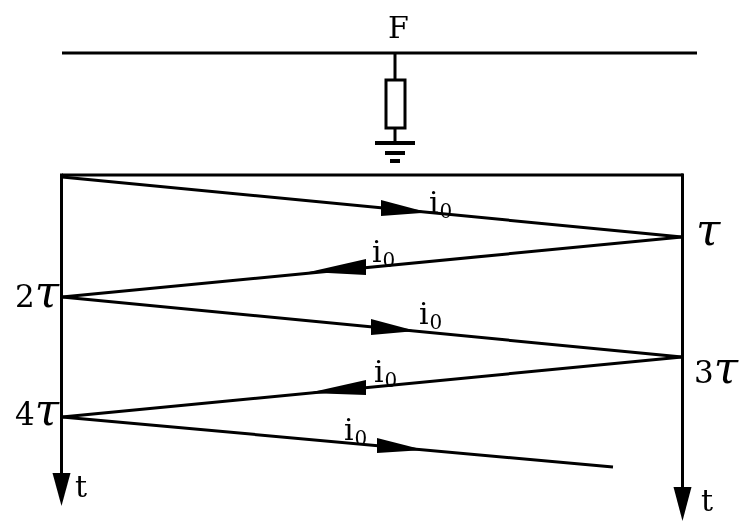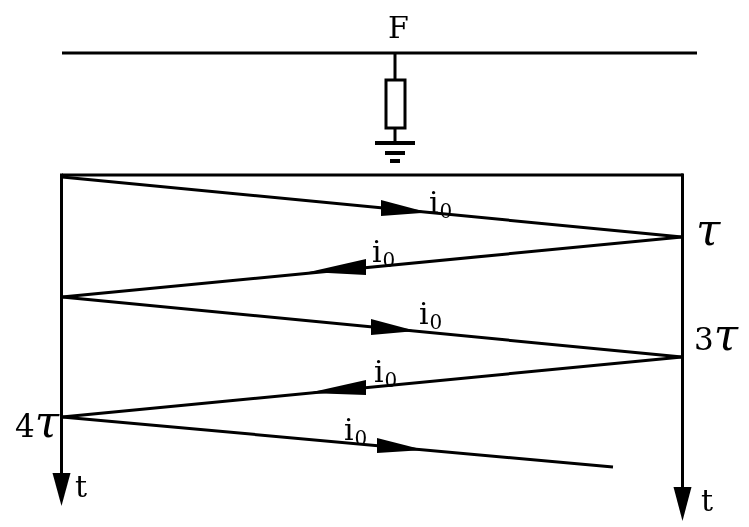--- a/index.html
+++ b/index.html
@@ -53,24 +53,25 @@
     <polygon points="308,393 366,380 366,395" fill="#000"></polygon>
 
     <line x1="62" y1="417" x2="613" y2="467" stroke="#000" stroke-width="3"></line>
     <polygon points="424,450 377,438 377,453" fill="#000"></polygon>
   </svg>
 
   <div class="lbl f-lbl" style="left:388px;top:13px">F</div>
 
   <div class="lbl vertex" style="left:696px;top:208px"><span class="vnum"></span><span class="tau">τ</span></div>
 
+  <div class="lbl vertex" style="left:15px;top:270px"><span class="vnum">2</span><span class="tau">τ</span></div>
 
-  <div class="lbl vertex" style="left:694px;top:313px"><span class="vnum">3</span><span class="tau">τ</span></div>
+  <div class="lbl vertex" style="left:694px;top:346px"><span class="vnum">3</span><span class="tau">τ</span></div>
 
-  <div class="lbl vertex" style="left:15px;top:400px"><span class="vnum">4</span><span class="tau">τ</span></div>
+  <div class="lbl vertex" style="left:15px;top:388px"><span class="vnum">4</span><span class="tau">τ</span></div>
 
   <div class="lbl taxis" style="left:75px;top:472px">t</div>
   <div class="lbl taxis" style="left:701px;top:486px">t</div>
 
   <div class="lbl wave-lbl" style="left:429px;top:181px"><span>i</span><span class="wsub">0</span></div>
 
   <div class="lbl wave-lbl" style="left:372px;top:230px"><span>i</span><span class="wsub">0</span></div>
 
   <div class="lbl wave-lbl" style="left:419px;top:292px"><span>i</span><span class="wsub">0</span></div>
 

